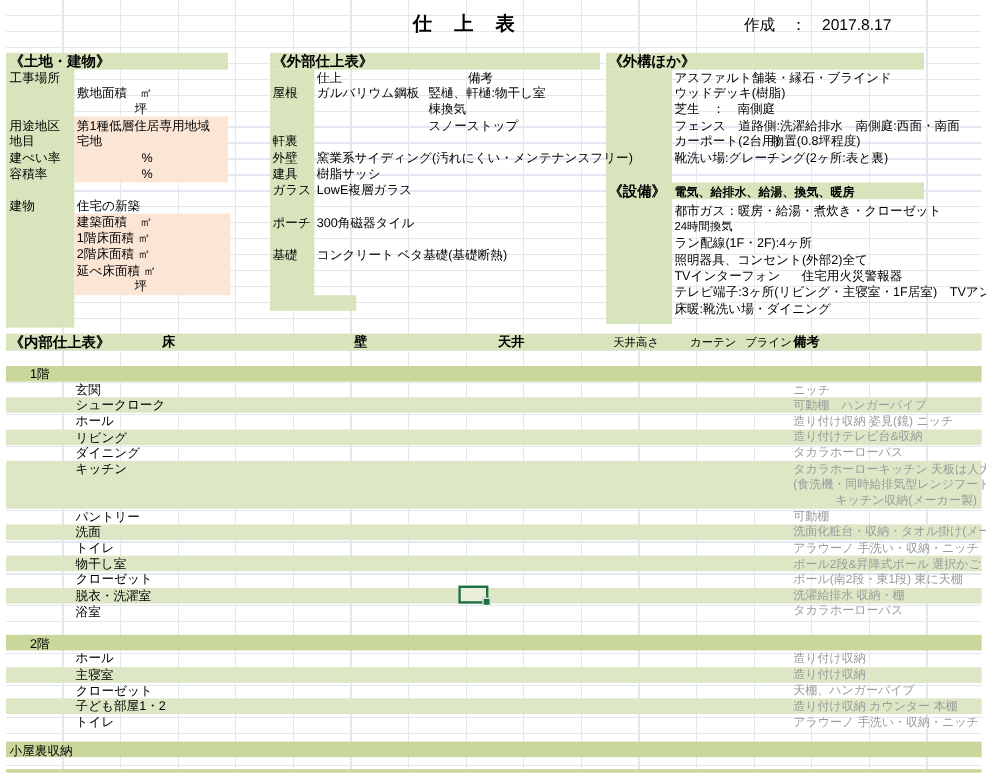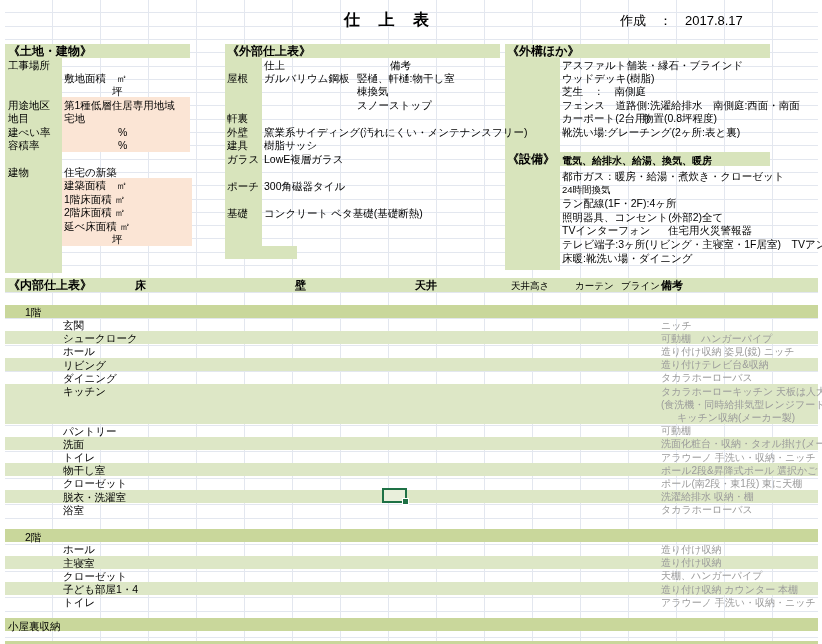--- a/index.html
+++ b/index.html
@@ -139,21 +139,21 @@
 <span class="t note" style="left:661px;top:332.7px">可動棚　ハンガーパイプ</span>
 <span class="t" style="left:63px;top:345.4px">ホール</span>
 <span class="t note" style="left:661px;top:345.9px">造り付け収納 姿見(鏡) ニッチ</span>
 <span class="t" style="left:63px;top:358.6px">リビング</span>
 <span class="t note" style="left:661px;top:359.1px">造り付けテレビ台&amp;収納</span>
 <span class="t" style="left:63px;top:371.8px">ダイニング</span>
 <span class="t note" style="left:661px;top:372.3px">タカラホーローバス</span>
 <span class="t" style="left:63px;top:385px">キッチン</span>
 <span class="t note" style="left:661px;top:385.5px">タカラホーローキッチン 天板は人大</span>
 <span class="t note" style="left:661px;top:398.7px">(食洗機・同時給排気型レンジフード)</span>
-<span class="t note" style="left:677px;top:411.9px">キッチン収納(メーカー製)</span>
+<span class="t note" style="left:696px;top:411.9px">キッチン収納(メーカー製)</span>
 <span class="t" style="left:63px;top:424.6px">パントリー</span>
 <span class="t note" style="left:661px;top:425.1px">可動棚</span>
 <span class="t" style="left:63px;top:437.8px">洗面</span>
 <span class="t note" style="left:661px;top:438.3px">洗面化粧台・収納・タオル掛け(メーカー製)</span>
 <span class="t" style="left:63px;top:451px">トイレ</span>
 <span class="t note" style="left:661px;top:451.5px">アラウーノ 手洗い・収納・ニッチ</span>
 <span class="t" style="left:63px;top:464.2px">物干し室</span>
 <span class="t note" style="left:661px;top:464.7px">ポール2段&amp;昇降式ポール 選択かご</span>
 <span class="t" style="left:63px;top:477.4px">クローゼット</span>
 <span class="t note" style="left:661px;top:477.9px">ポール(南2段・東1段) 東に天棚</span>
@@ -164,18 +164,18 @@
 
 <div class="selcell"></div>
 
 <span class="t" style="left:25px;top:530.5px">2階</span>
 <span class="t" style="left:63px;top:543.4px">ホール</span>
 <span class="t note" style="left:661px;top:543.9px">造り付け収納</span>
 <span class="t" style="left:63px;top:556.6px">主寝室</span>
 <span class="t note" style="left:661px;top:557.1px">造り付け収納</span>
 <span class="t" style="left:63px;top:569.8px">クローゼット</span>
 <span class="t note" style="left:661px;top:570.3px">天棚、ハンガーパイプ</span>
-<span class="t" style="left:63px;top:583px">子ども部屋1・4</span>
+<span class="t" style="left:63px;top:583px">子ども部屋1・2</span>
 <span class="t note" style="left:661px;top:583.5px">造り付け収納 カウンター 本棚</span>
 <span class="t" style="left:63px;top:596.2px">トイレ</span>
 <span class="t note" style="left:661px;top:596.7px">アラウーノ 手洗い・収納・ニッチ</span>
 
 <span class="t" style="left:8px;top:619.5px">小屋裏収納</span>
 
 </body></html>

